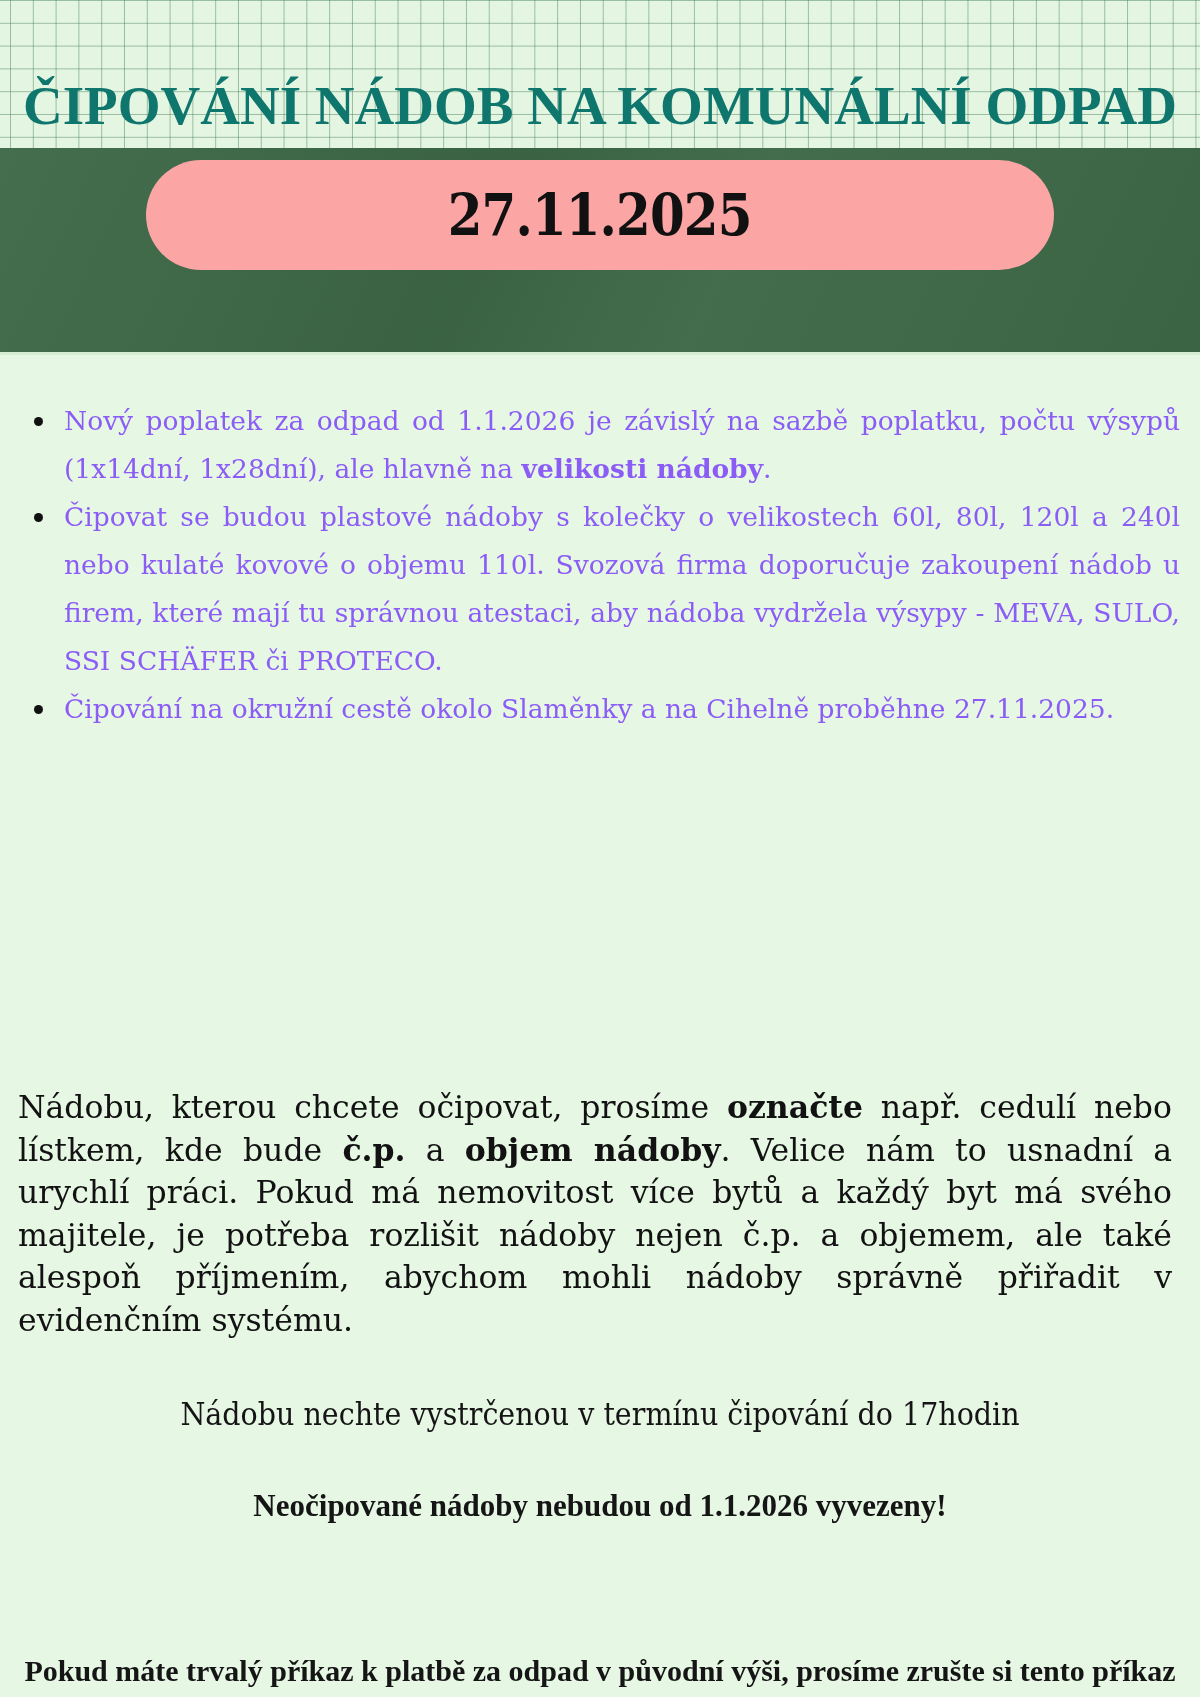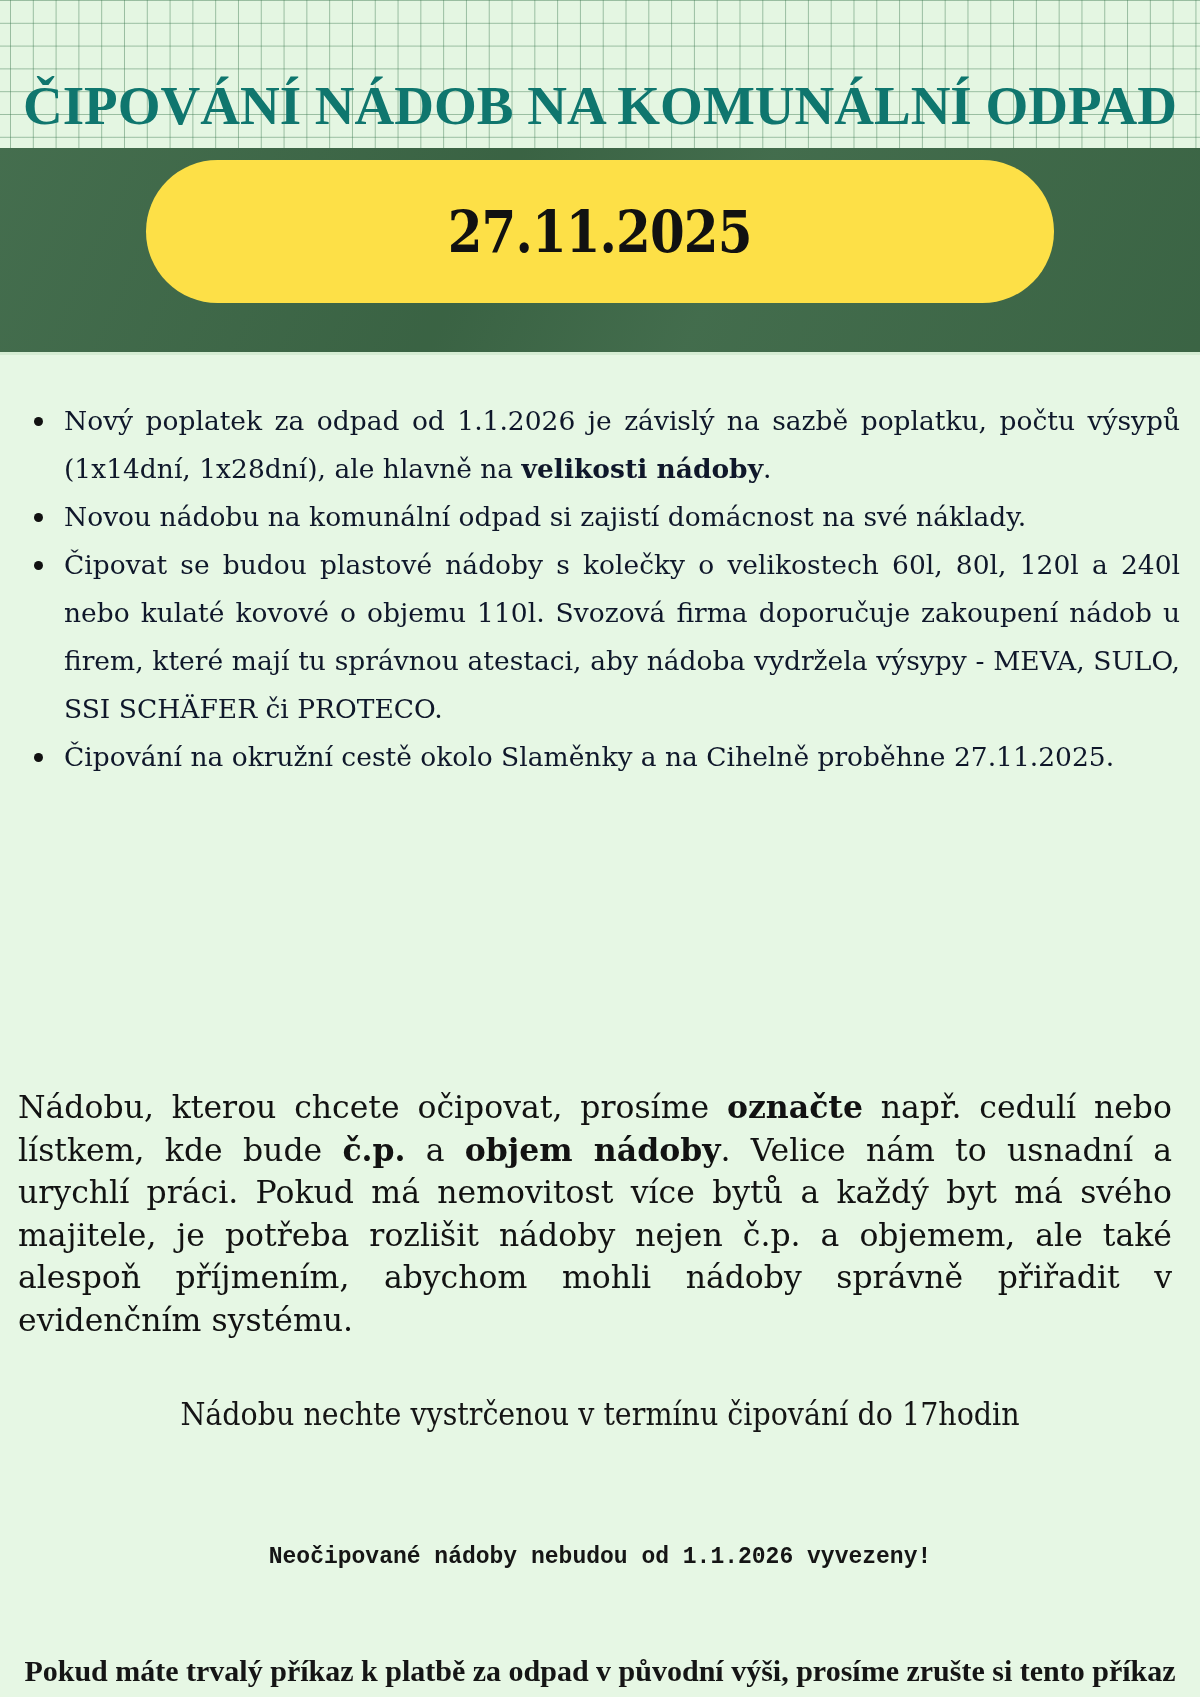--- a/index.html
+++ b/index.html
@@ -29,22 +29,22 @@
       color: #0f766e;
       white-space: nowrap;
     }
     .date-band {
       position: absolute; left: 0; top: 148px; width: 1200px; height: 204px;
       background: #3d6847;
       background-image:
         linear-gradient(115deg, rgba(255,255,255,0.04) 0%, rgba(0,0,0,0.05) 40%, rgba(255,255,255,0.03) 60%, rgba(0,0,0,0.04) 100%);
     }
     .date-pill {
-      position: absolute; left: 146px; top: 160px; width: 908px; height: 143px;
-      background: #fde047;
+      position: absolute; left: 146px; top: 160px; width: 908px; height: 110px;
+      background: #fca5a5;
       border-radius: 72px;
       display: flex; align-items: center; justify-content: center;
     }
     .date-text {
       font-family: "DejaVu Serif", serif;
       font-weight: bold;
       font-size: 58px;
       transform: scaleX(0.86);
       letter-spacing: -1px;
       color: #111;
@@ -52,21 +52,21 @@
     .band-line {
       position: absolute; left: 0; top: 352px; width: 1200px; height: 3px;
       background: #d5ecd3;
     }
     .bullets {
       position: absolute; left: 28px; top: 397px; width: 1152px;
       margin: 0; padding: 0; list-style: none;
       font-family: "DejaVu Serif", serif;
       font-size: 26.5px;
       line-height: 48px;
-      color: #0f172a;
+      color: #8b5cf6;
     }
     .bullets li {
       position: relative;
       padding-left: 36px;
       text-align: justify;
       margin: 0;
     }
     .bullets li::before {
       content: "";
       position: absolute; left: 6px; top: 20px;
@@ -88,24 +88,24 @@
       color: #151515;
       margin: 0;
     }
     .leave-out {
       top: 1396px;
       font-family: "DejaVu Serif", serif;
       font-size: 31px;
       transform: scaleX(0.92);
     }
     .warning {
-      top: 1544px;
-      font-family: Liberation Mono, monospace;
+      top: 1488px;
+      font-family: Liberation Serif, serif;
       font-weight: bold;
-      font-size: 23px;
+      font-size: 31px;
     }
     .standing-order {
       top: 1652px;
       font-family: "Liberation Serif", serif;
       font-weight: bold;
       font-size: 30px;
       line-height: 37px;
       left: 10px; width: 1180px;
     }
   </style>
@@ -116,21 +116,20 @@
 <h1 class="main-title">ČIPOVÁNÍ NÁDOB NA KOMUNÁLNÍ ODPAD</h1>
 
 <div class="date-band"></div>
 <div class="band-line"></div>
 <div class="date-pill">
   <span class="date-text">27.11.2025</span>
 </div>
 
 <ul class="bullets">
   <li><span>Nový poplatek za odpad od 1.1.2026 je závislý na sazbě poplatku, počtu výsypů (1x14dní, 1x28dní), ale hlavně na </span><b>velikosti nádoby</b><span>.</span></li>
-  <li><span>Novou nádobu na komunální odpad si zajistí domácnost na své náklady.</span></li>
   <li><span>Čipovat se budou plastové nádoby s kolečky o velikostech 60l, 80l, 120l a 240l nebo kulaté kovové o objemu 110l. Svozová firma doporučuje zakoupení nádob u firem, které mají tu správnou atestaci, aby nádoba vydržela výsypy - MEVA, SULO, SSI SCHÄFER či PROTECO.</span></li>
   <li><span>Čipování na okružní cestě okolo Slaměnky a na Cihelně proběhne 27.11.2025.</span></li>
 </ul>
 
 <p class="para"><span>Nádobu, kterou chcete očipovat, prosíme </span><b>označte</b><span> např. cedulí nebo lístkem, kde bude </span><b>č.p.</b><span> a </span><b>objem nádoby</b><span>. Velice nám to usnadní a urychlí práci. Pokud má nemovitost více bytů a každý byt má svého majitele, je potřeba rozlišit nádoby nejen č.p. a objemem, ale také alespoň příjmením, abychom mohli nádoby správně přiřadit v evidenčním systému.</span></p>
 
 <p class="center-line leave-out">Nádobu nechte vystrčenou v termínu čipování do 17hodin</p>
 <p class="center-line warning">Neočipované nádoby nebudou od 1.1.2026 vyvezeny!</p>
 <p class="center-line standing-order">Pokud máte trvalý příkaz k platbě za odpad v původní výši, prosíme zrušte si tento příkaz</p>
 

